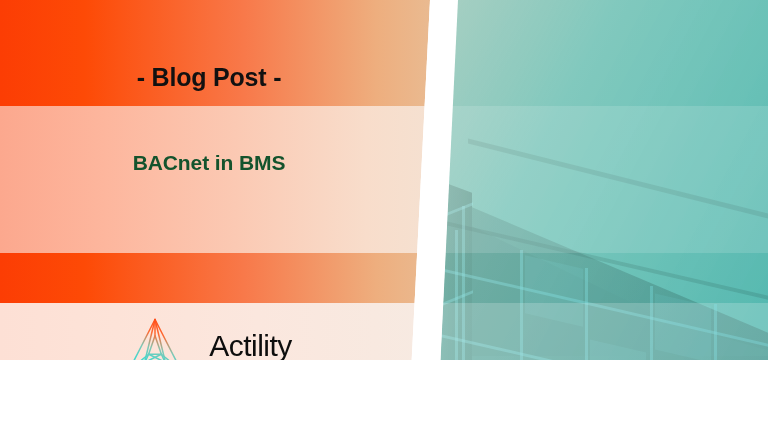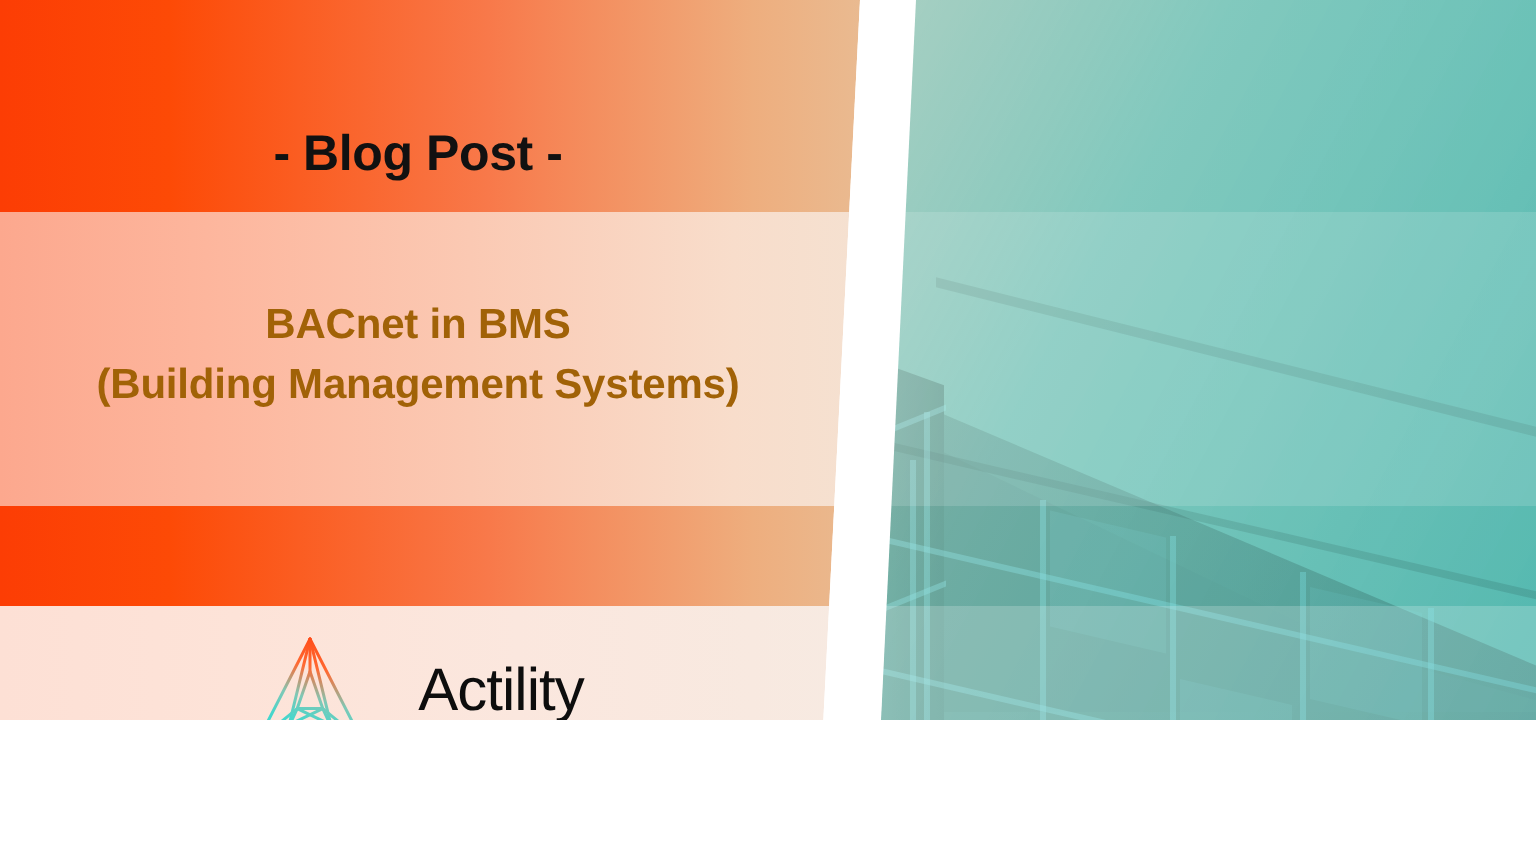--- a/index.html
+++ b/index.html
@@ -98,21 +98,21 @@
 
   .kicker{
     position:absolute;top:63px;left:0;width:418px;
     text-align:center;
     font-size:25px;font-weight:bold;color:#111111;
     letter-spacing:-0.2px;
   }
   .title{
     position:absolute;top:148px;left:0;width:418px;
     text-align:center;
-    font-size:21px;font-weight:bold;color:#a16207;
+    font-size:21px;font-weight:bold;color:#14532d;
     line-height:30px;letter-spacing:-0.1px;
   }
   .title .l2{display:block;}
 
   .brand{
     position:absolute;top:313px;left:0;width:418px;height:64px;
     display:flex;align-items:center;justify-content:center;gap:25px;
   }
   .logo-mark{width:58px;height:58px;display:block;}
   .wordmark{
@@ -173,21 +173,20 @@
   </div>
 
   <div class="divider"></div>
 
   <div class="content">
 
     <div class="kicker">- Blog Post -</div>
 
     <div class="title">
       <span class="l1">BACnet in BMS</span>
-      <span class="l2">(Building Management Systems)</span>
     </div>
 
     <div class="brand">
       <span class="logo-mark-wrap">
         <svg class="logo-mark" viewBox="0 0 100 100" fill="none" aria-hidden="true">
           <defs>
             <linearGradient id="agrad" x1="55" y1="4" x2="30" y2="96" gradientUnits="userSpaceOnUse">
               <stop offset="0%" stop-color="#FF4A16"></stop>
               <stop offset="28%" stop-color="#FF6A33"></stop>
               <stop offset="55%" stop-color="#7FC8B6"></stop>

